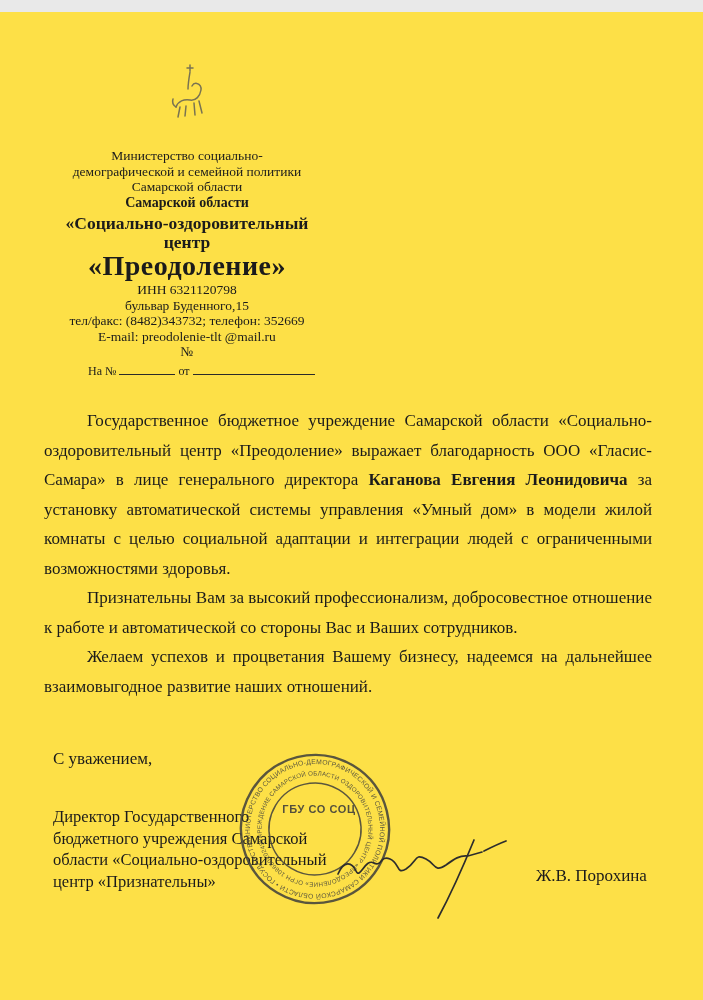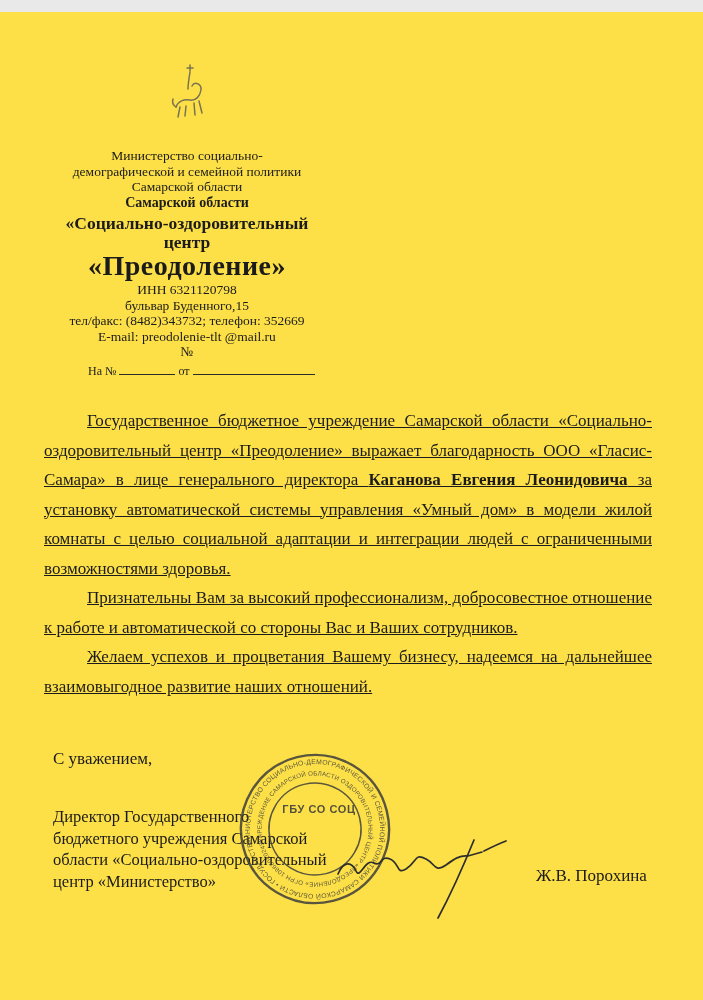--- a/index.html
+++ b/index.html
@@ -20,21 +20,21 @@
   .lh-small{font-size:13.5px;line-height:15.5px;}
   .lh-bold{font-size:14px;line-height:15.5px;font-weight:bold;}
   .lh-name{font-size:17.5px;line-height:19px;font-weight:bold;}
   .lh-title{font-size:28px;line-height:24px;font-weight:bold;letter-spacing:.5px;margin-top:2px;}
   .mt4{margin-top:4px;}
   .ref-line{font-size:12px;line-height:16px;text-align:left;padding-left:60px;margin-top:3px;}
   .uline{display:inline-block;border-bottom:1px solid #2a2a2a;height:11px;vertical-align:baseline;margin:0 3px;}
   .uline.short{width:56px;}
   .uline.long{width:122px;}
   
-  .letter-body{position:absolute;left:44px;top:394px;width:608px;font-size:17px;line-height:29.5px;text-align:justify;text-decoration:underline;}
+  .letter-body{position:absolute;left:44px;top:394px;width:608px;font-size:17px;line-height:29.5px;text-align:justify;}
   .letter-body p{margin:0;text-indent:43px;}
   
   .salutation{position:absolute;left:53px;top:737px;font-size:17px;text-align:right;}
   .signatory{position:absolute;left:53px;top:794px;width:340px;font-size:16.5px;line-height:21.5px;}
   .signatory-name{position:absolute;left:536px;top:854px;font-size:17px;}
   
   .stamp{position:absolute;left:235px;top:737px;}
   .signature{position:absolute;left:332px;top:818px;}
   .stamp text{font-family:"Liberation Sans", sans-serif;fill:#3c3c3c;}
 </style>
@@ -76,21 +76,21 @@
     <p>Признательны Вам за высокий профессионализм, добросовестное отношение к работе и автоматической со стороны Вас и Ваших сотрудников.</p>
     <p>Желаем успехов и процветания Вашему бизнесу, надеемся на дальнейшее взаимовыгодное развитие наших отношений.</p>
   </div>
 
   <div class="salutation">С уважением,</div>
 
   <div class="signatory">
     <div>Директор Государственного</div>
     <div>бюджетного учреждения Самарской</div>
     <div>области «Социально-оздоровительный</div>
-    <div>центр «Министерство»</div>
+    <div>центр «Признательны»</div>
   </div>
 
   <div class="signatory-name">Ж.В. Порохина</div>
 
   <svg class="stamp" width="160" height="160" viewBox="0 0 160 160">
     <defs>
       <path id="ringOuter" d="M 15 80 A 65 65 0 1 1 145 80 A 65 65 0 1 1 15 80"></path>
       <path id="ringInner" d="M 26.5 80 A 53.5 53.5 0 1 1 133.5 80 A 53.5 53.5 0 1 1 26.5 80"></path>
     </defs>
     <g transform="rotate(-14 80 80)" opacity="0.84">

